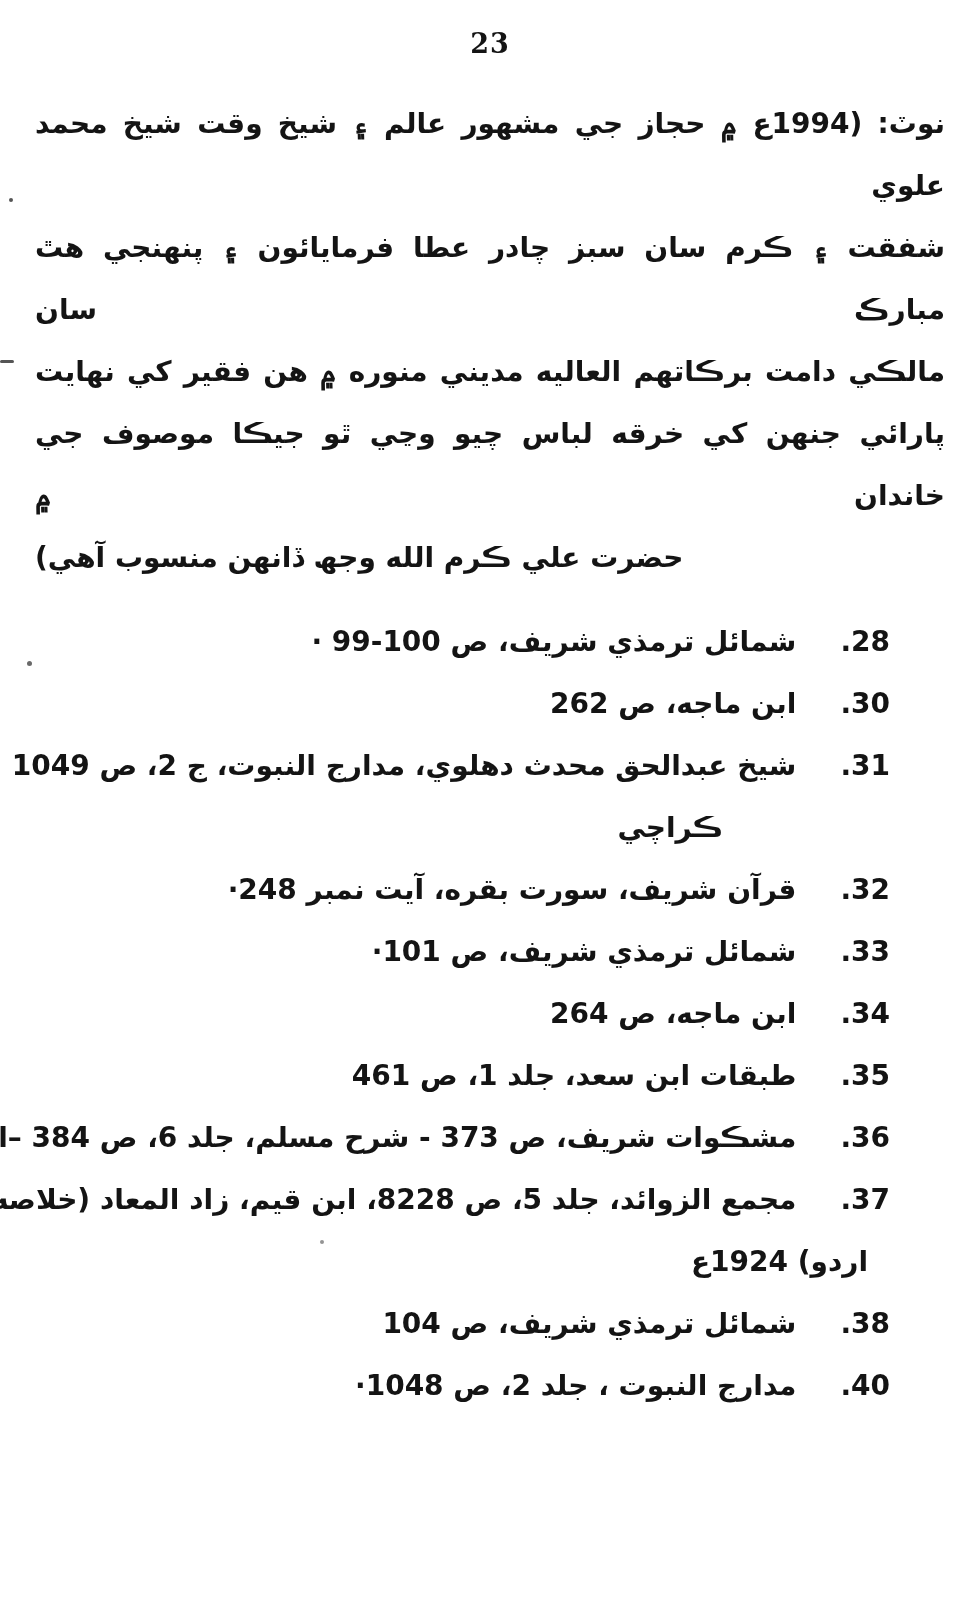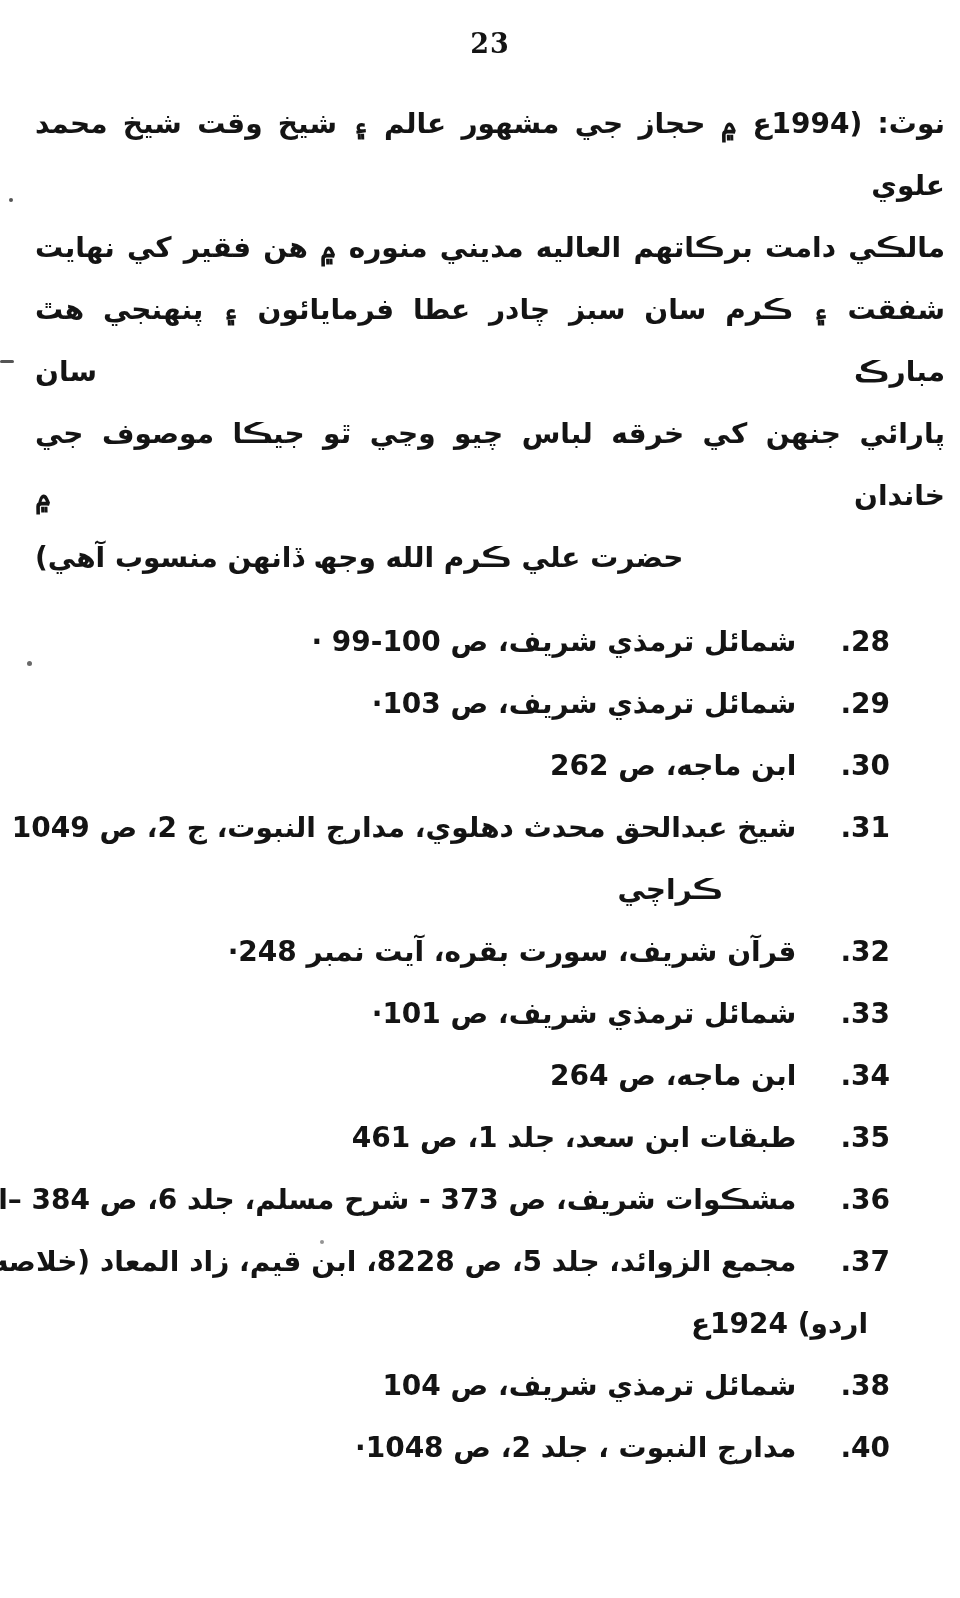--- a/index.html
+++ b/index.html
@@ -45,35 +45,32 @@
 </style>
 </head>
 <body>
 
 <div class="page">
 
   <div class="pagenum">23</div>
 
   <div class="note">
     <div class="j">نوٽ: (1994ع ۾ حجاز جي مشهور عالم ۽ شيخ وقت شيخ محمد علوي</div>
+    <div class="j">شفقت ۽ ڪرم سان سبز چادر عطا فرمايائون ۽ پنهنجي هٿ مبارڪ سان</div>
     <div class="j">مالڪي دامت برڪاتهم العاليه مديني منوره ۾ هن فقير کي نهايت</div>
-    <div class="j">شفقت ۽ ڪرم سان سبز چادر عطا فرمايائون ۽ پنهنجي هٿ مبارڪ سان</div>
     <div class="j">پارائي جنهن کي خرقه لباس چيو وڃي ٿو جيڪا موصوف جي خاندان ۾</div>
     <div class="c">حضرت علي ڪرم الله وجھ ڏانهن منسوب آهي)</div>
   </div>
 
   <div class="refs">
 
     <div class="ref-row">
       <span class="num">28.</span><span class="txt">شمائل ترمذي شريف، ص 100-99 ·</span>
     </div>
 
-    <div class="ref-row">
-      <span class="num">29.</span><span class="txt">شمائل ترمذي شريف، ص 103·</span>
-    </div>
 
     <div class="ref-row">
       <span class="num">30.</span><span class="txt">ابن ماجه، ص 262</span>
     </div>
 
     <div class="ref-row">
       <span class="num">31.</span><span class="txt">شيخ عبدالحق محدث دهلوي، مدارج النبوت، ج 2، ص 1049</span>
     </div>
     <div class="cont cont-karachi">ڪراچي</div>
 

